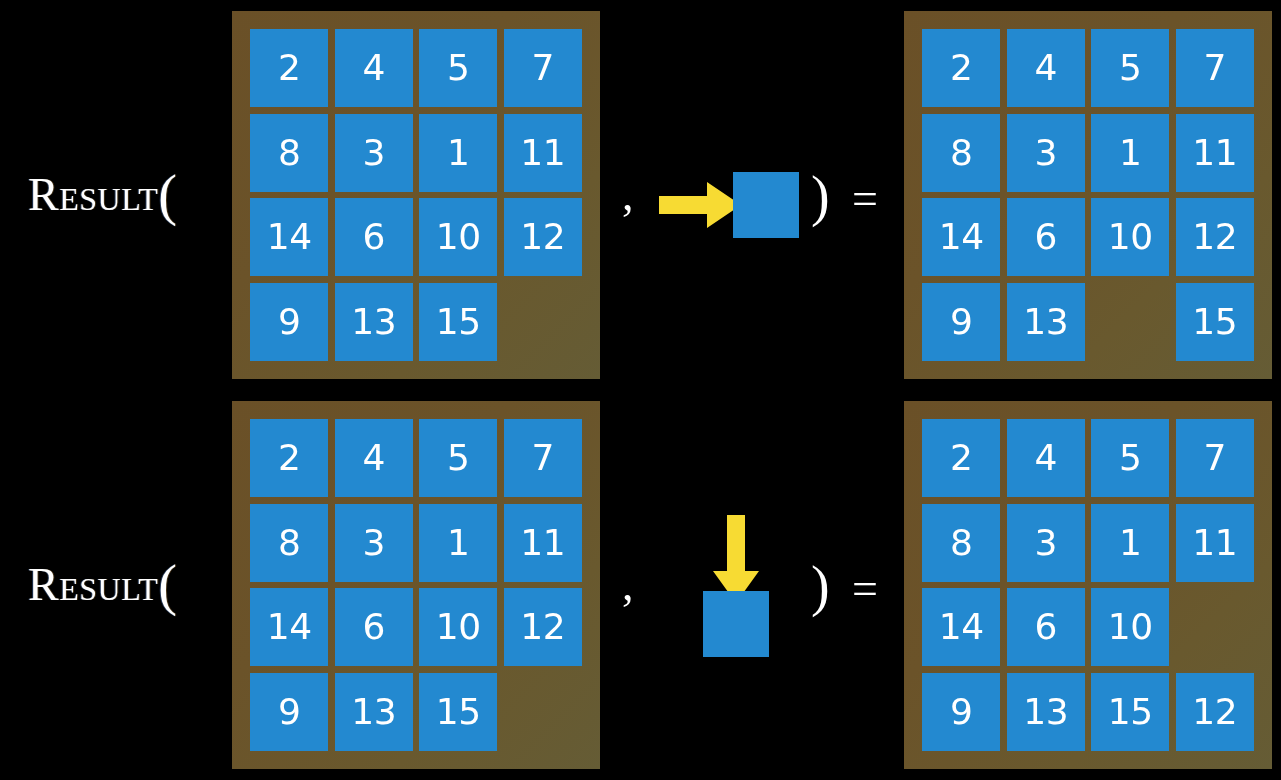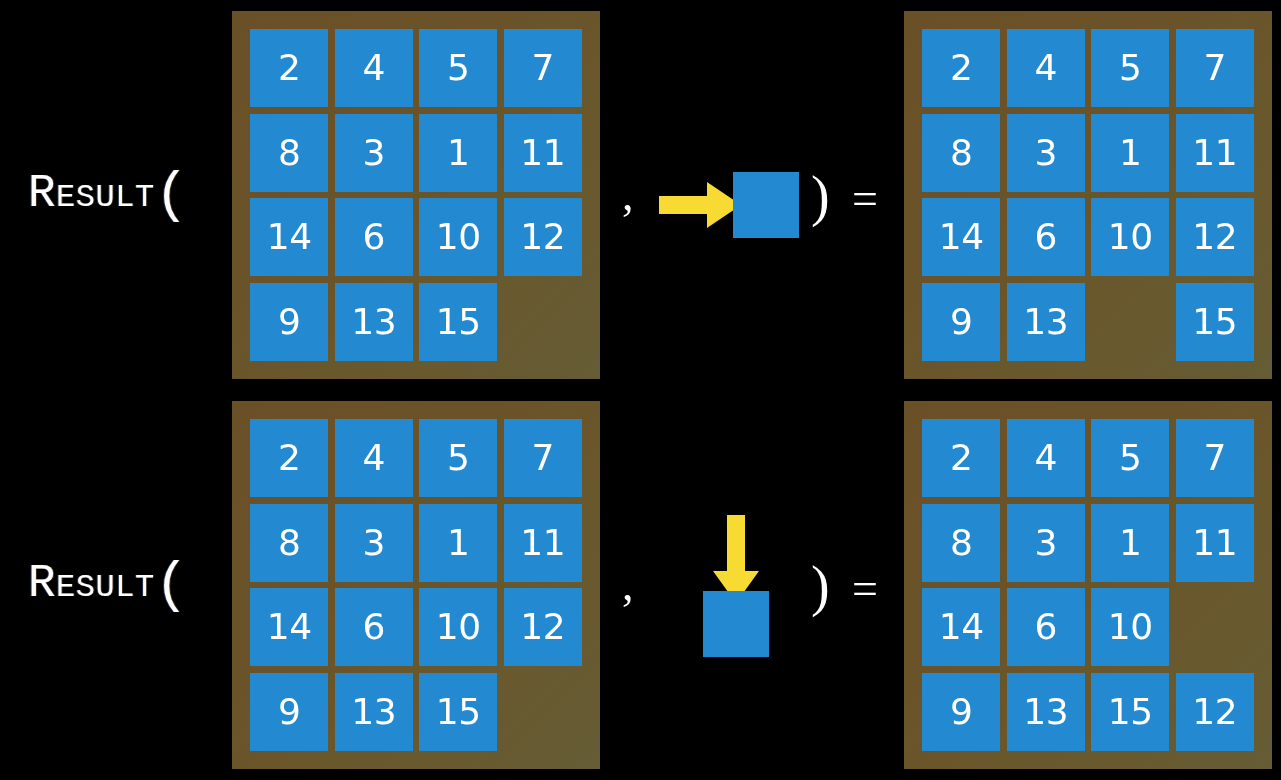--- a/index.html
+++ b/index.html
@@ -32,21 +32,21 @@
   .eq-row.row-top    { top: 0px; }
   .eq-row.row-bottom { top: 390px; }
 
   
   .result-label {
     position: absolute;
     left: 28px;
     top: 50%;
     transform: translateY(-50%);
     color: #ffffff;
-    font-family: Liberation Mono, monospace;
+    font-family: Liberation Serif, serif;
     font-size: 46px;
     line-height: 1;
     font-variant: small-caps;
     letter-spacing: 0.5px;
     white-space: nowrap;
     text-shadow: 1px 0 0 rgba(120,90,40,0.55), -1px 0 0 rgba(70,110,170,0.5);
   }
   .result-label .paren {
     font-variant: normal;
     font-size: 56px;

